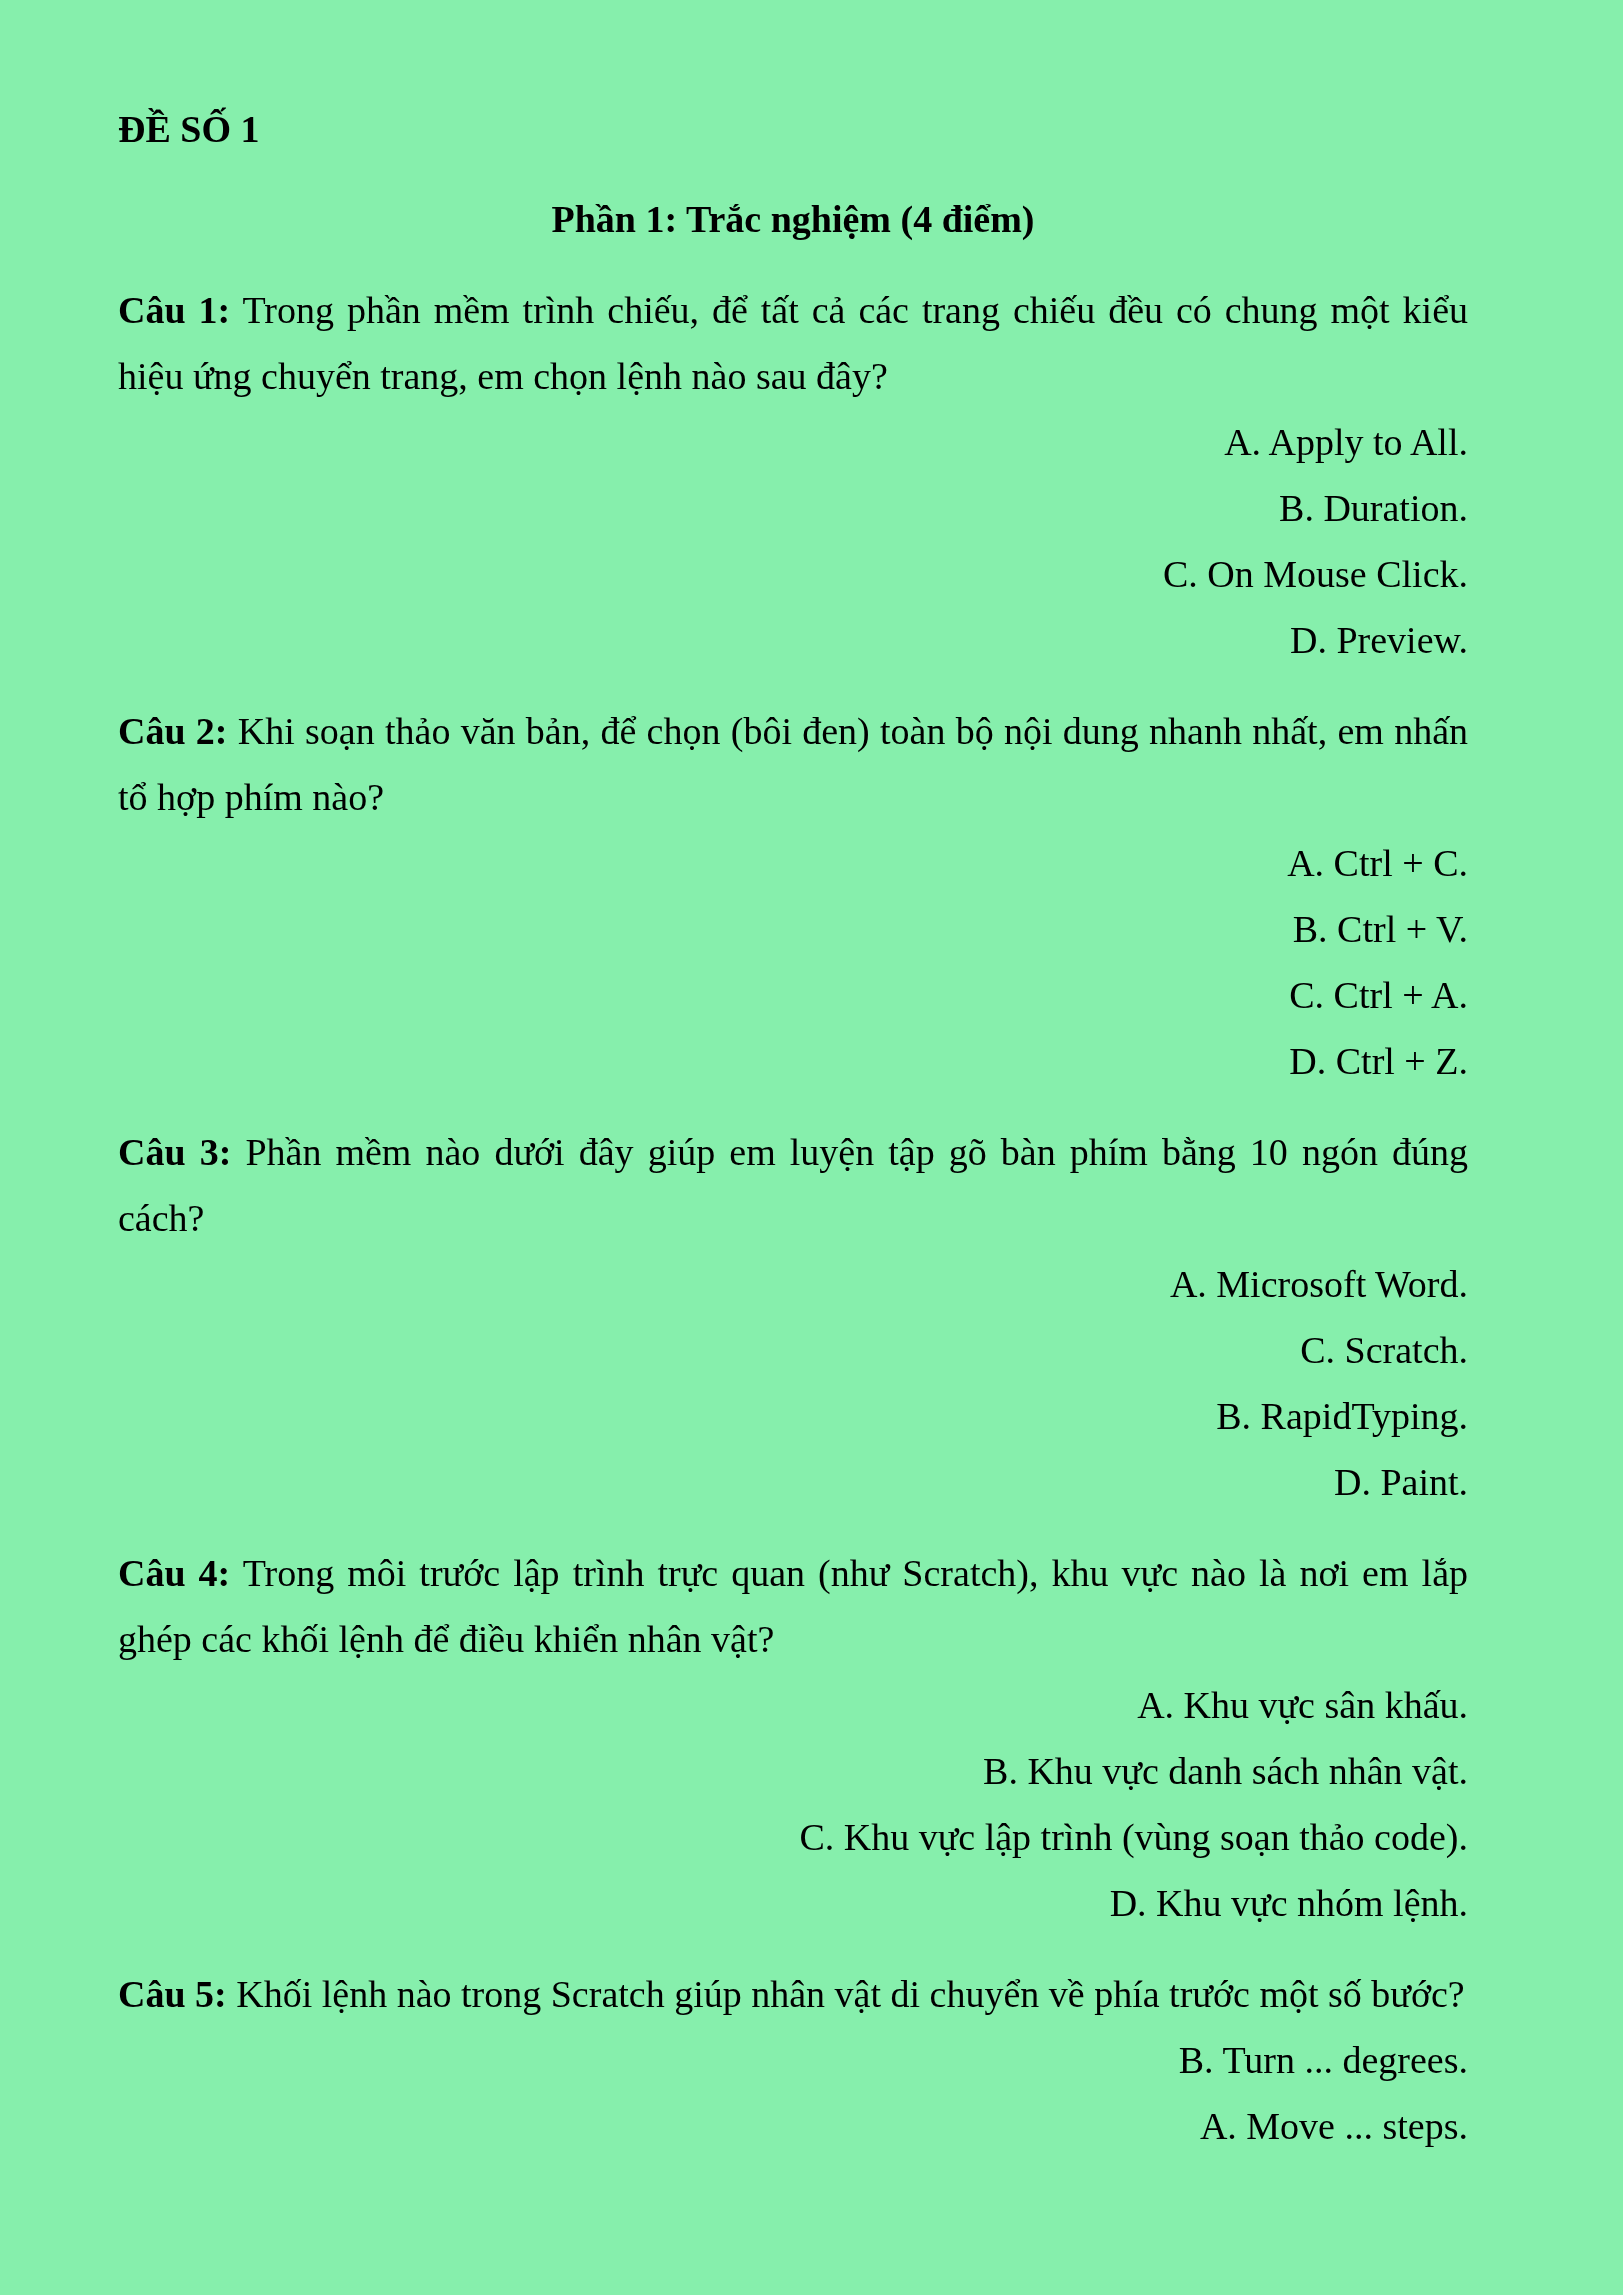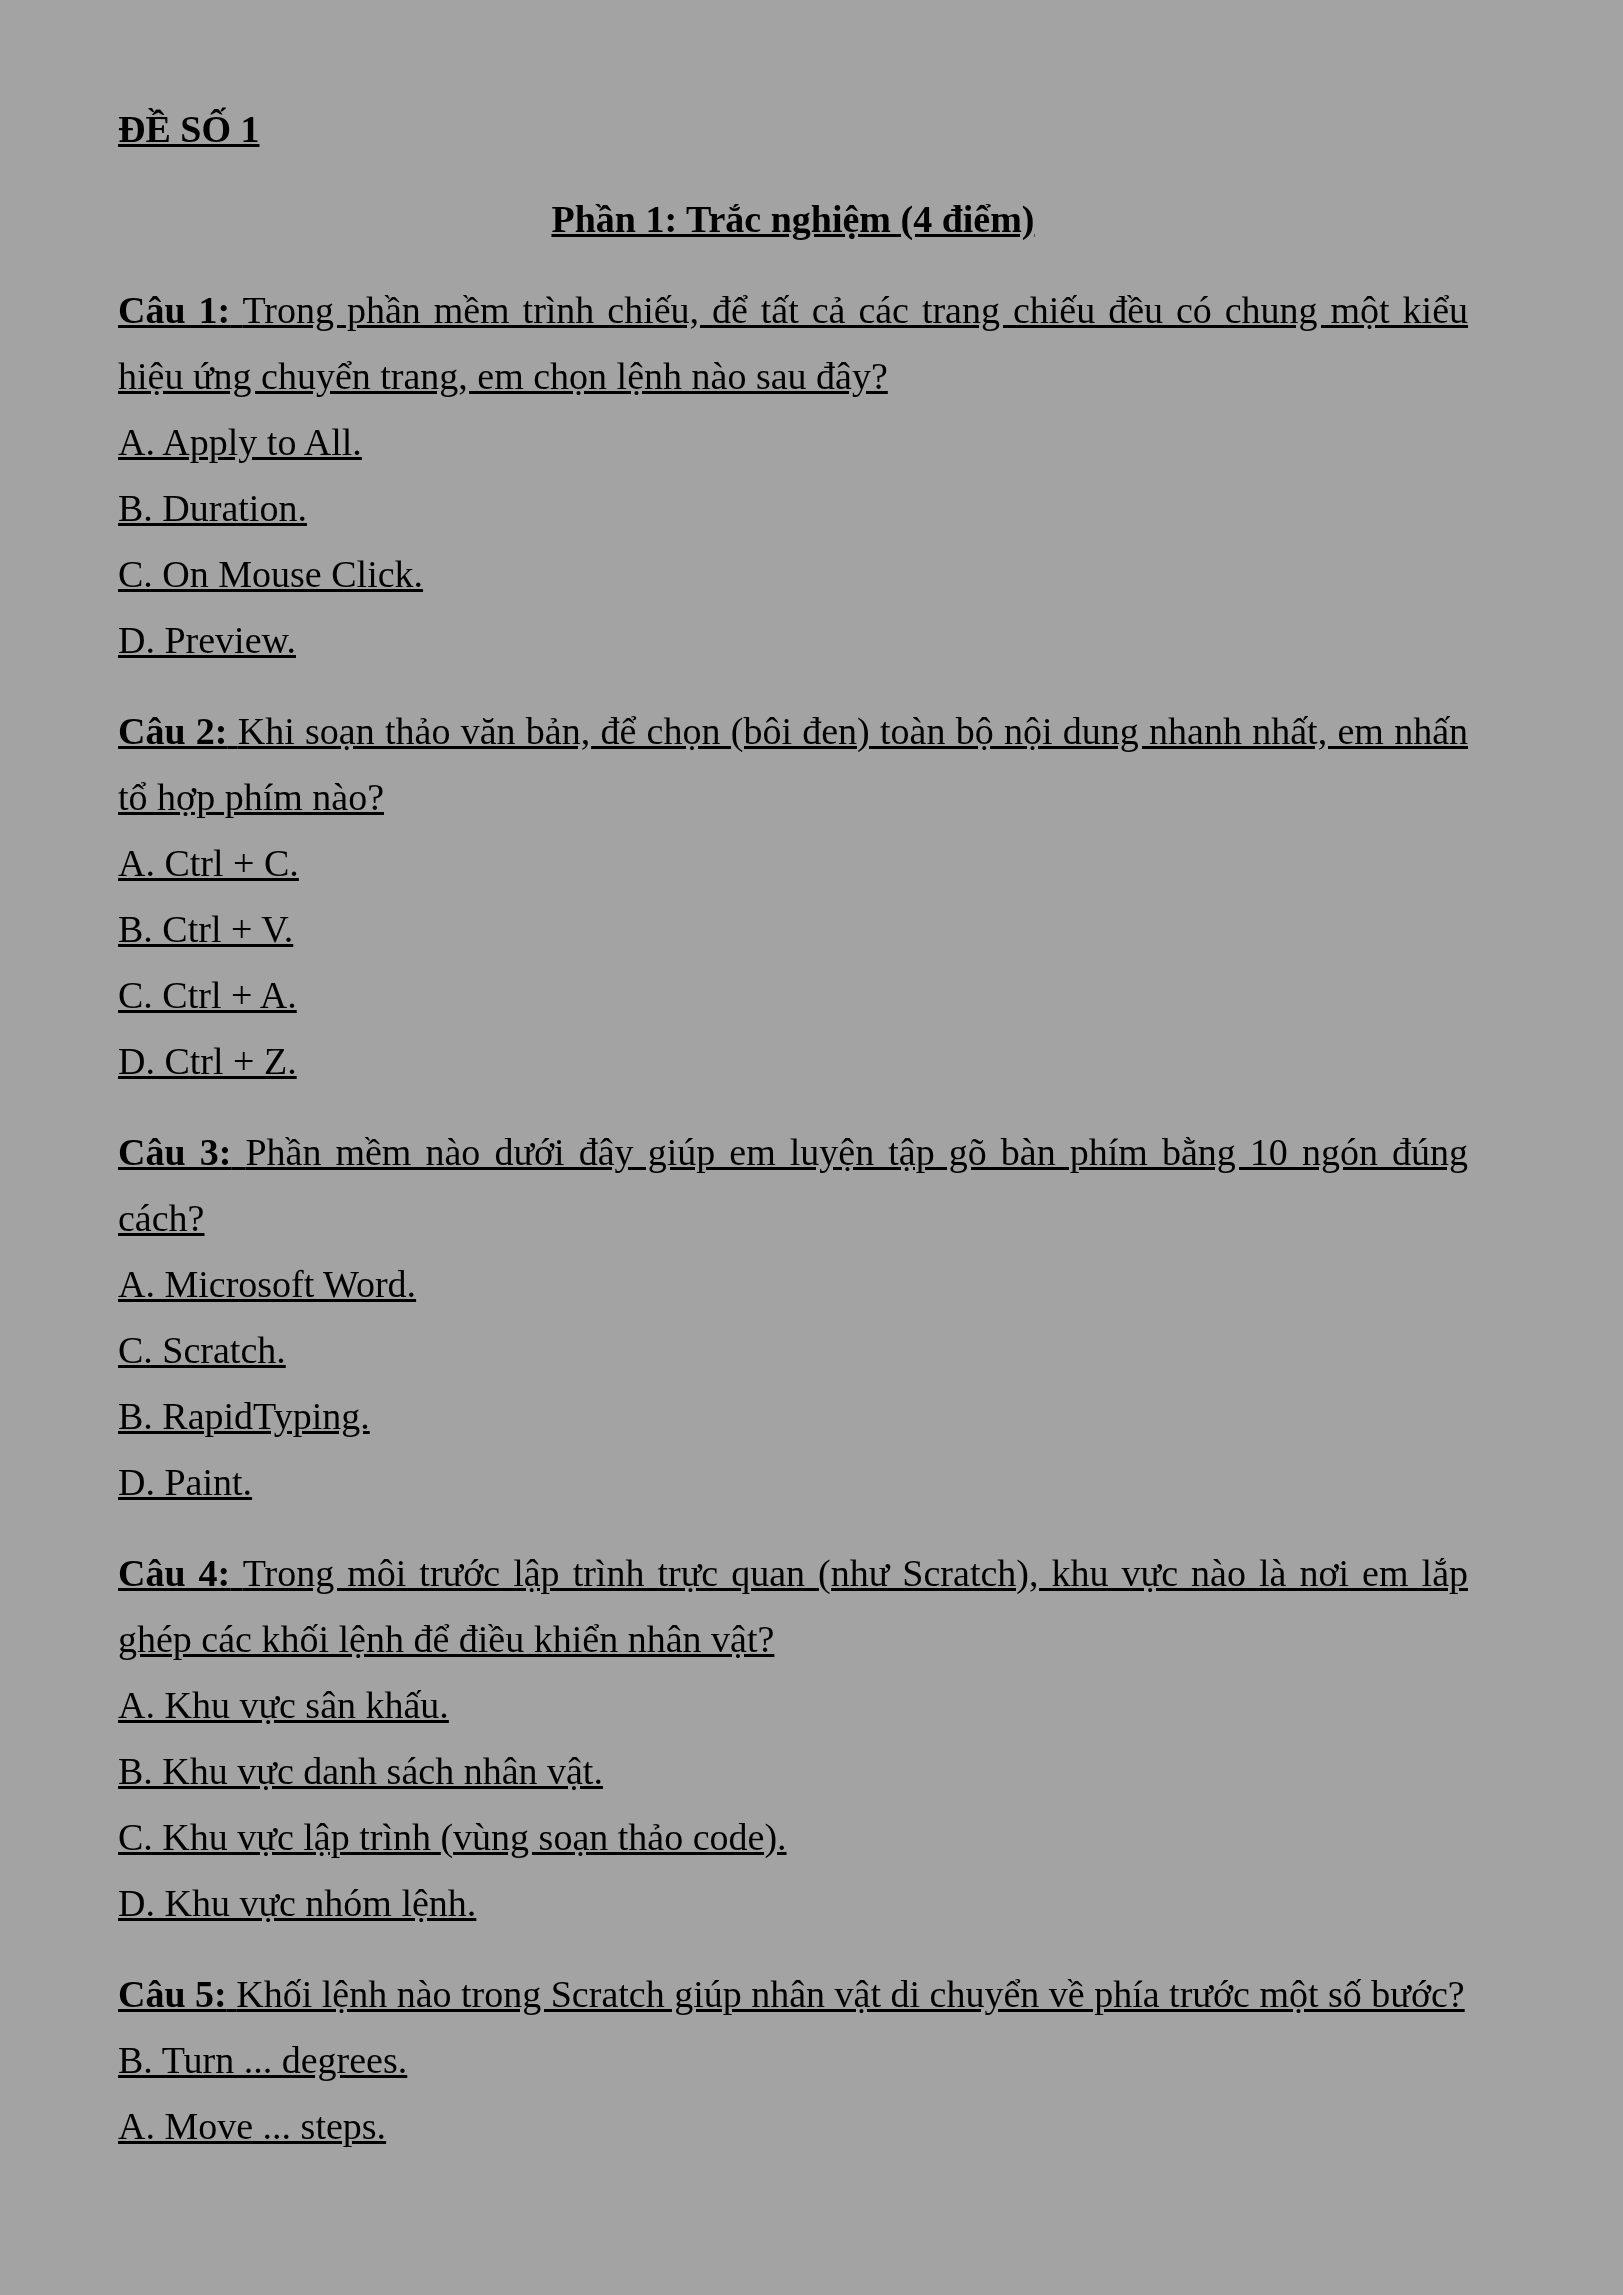--- a/index.html
+++ b/index.html
@@ -5,26 +5,25 @@
   html, body {
     margin: 0;
     padding: 0;
     background: #ffffff;
   }
   .page {
     position: relative;
     width: 1623px;
     height: 2295px;
     box-sizing: border-box;
-    background: #a3a3a3;
+    background: #86efac;
     padding: 96px 155px 0 118px;
     overflow: hidden;
     font-family: "Liberation Serif", "DejaVu Serif", serif;
     color: #000000;
-    text-decoration: underline;
   }
   .page p {
     margin: 0;
     font-size: 38px;
     line-height: 66px;
   }
   .doc-title {
     font-weight: bold;
   }
   .section-heading {
@@ -34,21 +33,21 @@
   }
   .question-text {
     margin-top: 25px !important;
     text-align: justify;
   }
   .question-label {
     font-weight: bold;
     margin-top: 12px;
   }
   .option-line {
-    text-align: left;
+    text-align: right;
   }
 </style>
 </head>
 <body>
 
 <div class="page">
 
   <p class="doc-title">ĐỀ SỐ 1</p>
 
   <p class="section-heading">Phần 1: Trắc nghiệm (4 điểm)</p>

